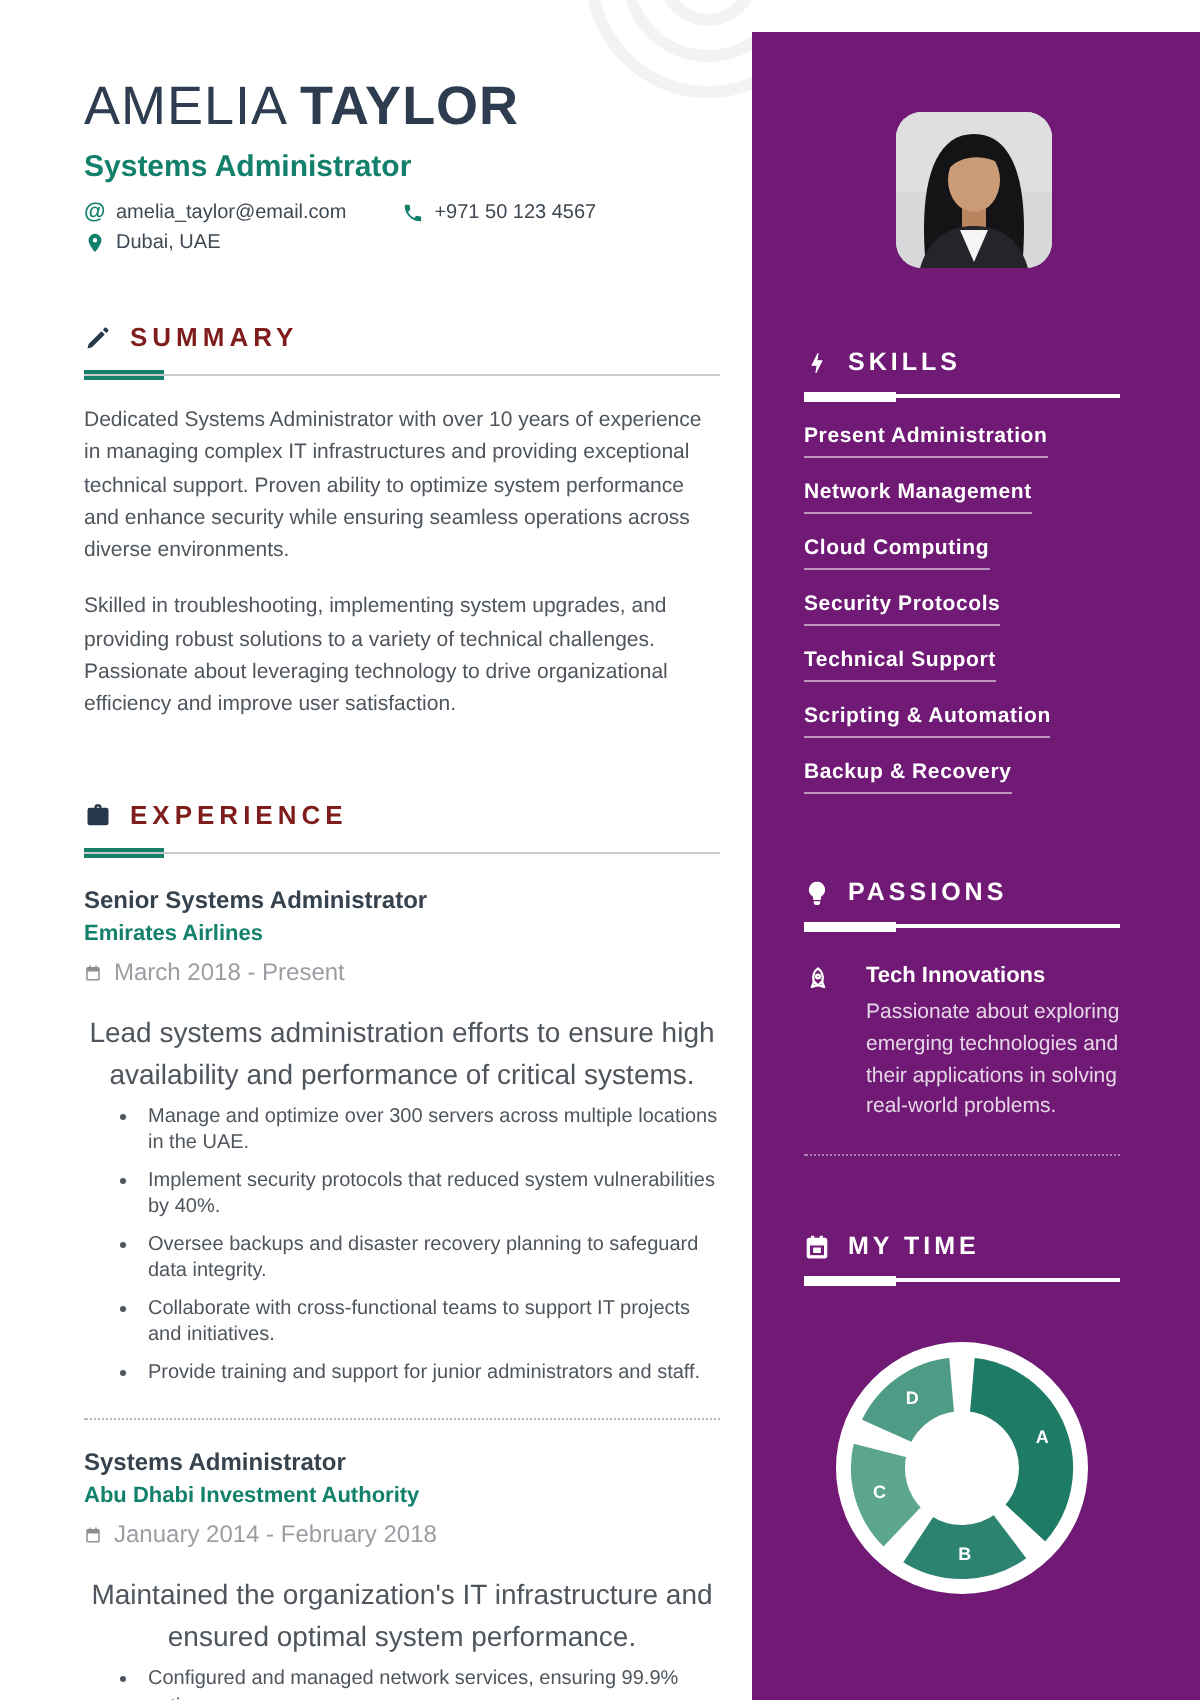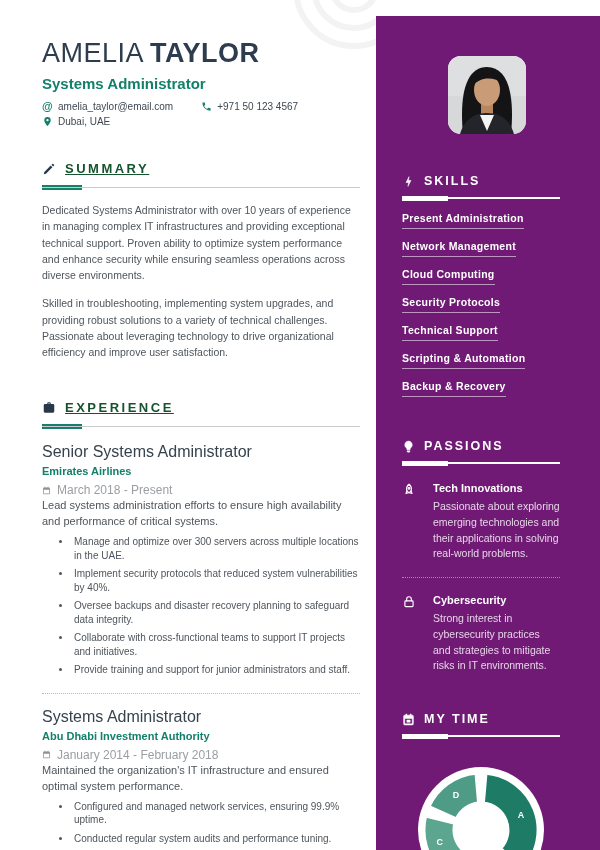--- a/index.html
+++ b/index.html
@@ -18,37 +18,37 @@
   .name .last  { font-weight:800; margin-left:6px; }
   .job-title-main { margin-top:6px; font-size:15px; font-weight:700; color:#12806b; }
   .contact { margin-top:9px; font-size:10px; color:#3e4852; }
   .contact-row { display:flex; gap:28px; margin-top:4px; }
   .contact-item { display:flex; align-items:center; gap:5px; }
   .contact-item .cicon { color:#12806b; display:inline-flex; width:11px; height:11px; }
   .contact-item .cicon svg { width:11px; height:11px; fill:currentColor; }
   .at-glyph { color:#12806b; font-weight:700; font-size:11px; line-height:1; }
 
   .section { margin-top:34px; }
-  .section-header { display:flex; align-items:center; gap:9px; color:#14532d;text-decoration:underline; }
+  .section-header { display:flex; align-items:center; gap:9px; color:#7f1d1d; }
   .section-header .sicon { width:14px; height:14px; display:inline-flex; }
   .section-header .sicon svg { width:14px; height:14px; fill:#27384a; }
   .section-header .stitle { font-size:13px; font-weight:800; letter-spacing:2.5px; }
   .divider { position:relative; height:5px; margin-top:9px; }
   .divider::after { content:""; position:absolute; left:0; right:0; top:2px; height:1px; background:#c9cbcd; }
   .divider::before { content:""; position:absolute; left:0; top:0; width:40px; height:5px; background:#17806a; }
 
   .para { margin-top:12px; font-size:10.5px; line-height:1.55; color:#4e555c; }
 
   .job { margin-top:14px; }
-  .job-title { font-size:16px; font-weight:400; color:#36434f; }
+  .job-title { font-size:12px; font-weight:700; color:#36434f; }
   .job-company { margin-top:4px; font-size:11px; font-weight:700; color:#12806b; }
   .job-dates { margin-top:6px; display:flex; align-items:center; gap:6px; font-size:12px; color:#9a9ea2; }
   .job-dates .dicon { width:9px; height:9px; display:inline-flex; }
   .job-dates .dicon svg { width:9px; height:9px; fill:#8d9194; }
-  .job-desc { margin-top:1px; font-size:11px; line-height:1.45; color:#4e555c; }
+  .job-desc { margin-top:13px; font-size:14px; line-height:1.45; color:#4e555c;text-align:center; }
   ul.bullets { margin-top:4px; padding-left:30px; list-style:disc outside; }
   ul.bullets li { font-size:10px; line-height:1.35; color:#4e555c; margin-top:5px; padding-left:2px; }
   .job-sep { border:none; border-top:1px dotted #b9bcbe; margin:16px 0 2px 0; }
 
   
   .right-col { position:absolute; left:376px; top:16px; width:224px; height:850px; background:#701a75; color:#fff; padding:40px 40px 0 26px; }
   .photo { width:78px; height:78px; border-radius:13px; overflow:hidden; margin:0 auto; background:#d3d5d7; position:relative; left:6px; }
   .photo svg { display:block; width:78px; height:78px; }
 
   .s-section { margin-top:40px; }
@@ -249,32 +249,20 @@
             </svg>
         </span>
         <div>
           <div class="passion-title">Tech Innovations</div>
           <div class="passion-text">Passionate about exploring emerging technologies and their applications in solving real-world problems.</div>
         </div>
       </div>
 
       <hr class="p-sep">
 
-      <div class="passion">
-        <span class="picon">
-          <svg viewBox="0 0 24 24">
-              <rect x="5" y="10" width="14" height="10" rx="1.5"></rect>
-              <path d="M8 10V7a4 4 0 018 0v3"></path>
-            </svg>
-        </span>
-        <div>
-          <div class="passion-title">Cybersecurity</div>
-          <div class="passion-text">Strong interest in cybersecurity practices and strategies to mitigate risks in IT environments.</div>
-        </div>
-      </div>
     </div>
 
     <div class="s-section" style="margin-top:38px;">
       <div class="s-header">
         <span class="sicon">
           <svg viewBox="0 0 24 24" stroke="none">
               <path d="M7 2v2H5a2 2 0 00-2 2v14a2 2 0 002 2h14a2 2 0 002-2V6a2 2 0 00-2-2h-2V2h-2v2H9V2H7zm-2 8h14v10H5V10zm4 3h6v4H9v-4z"></path>
             </svg>
         </span>
         <span class="stitle">MY TIME</span>

